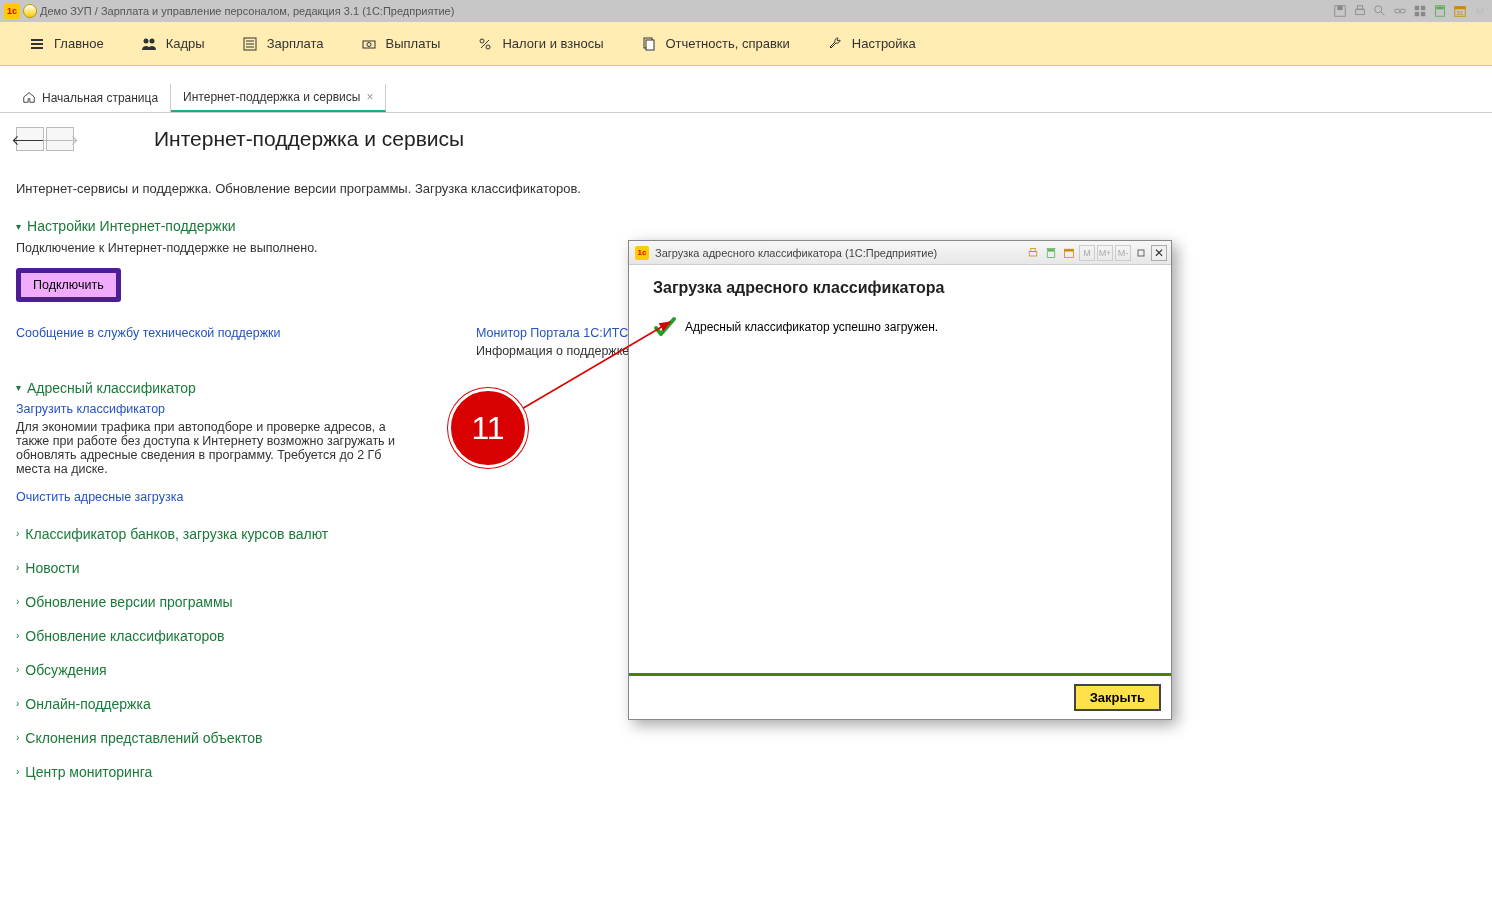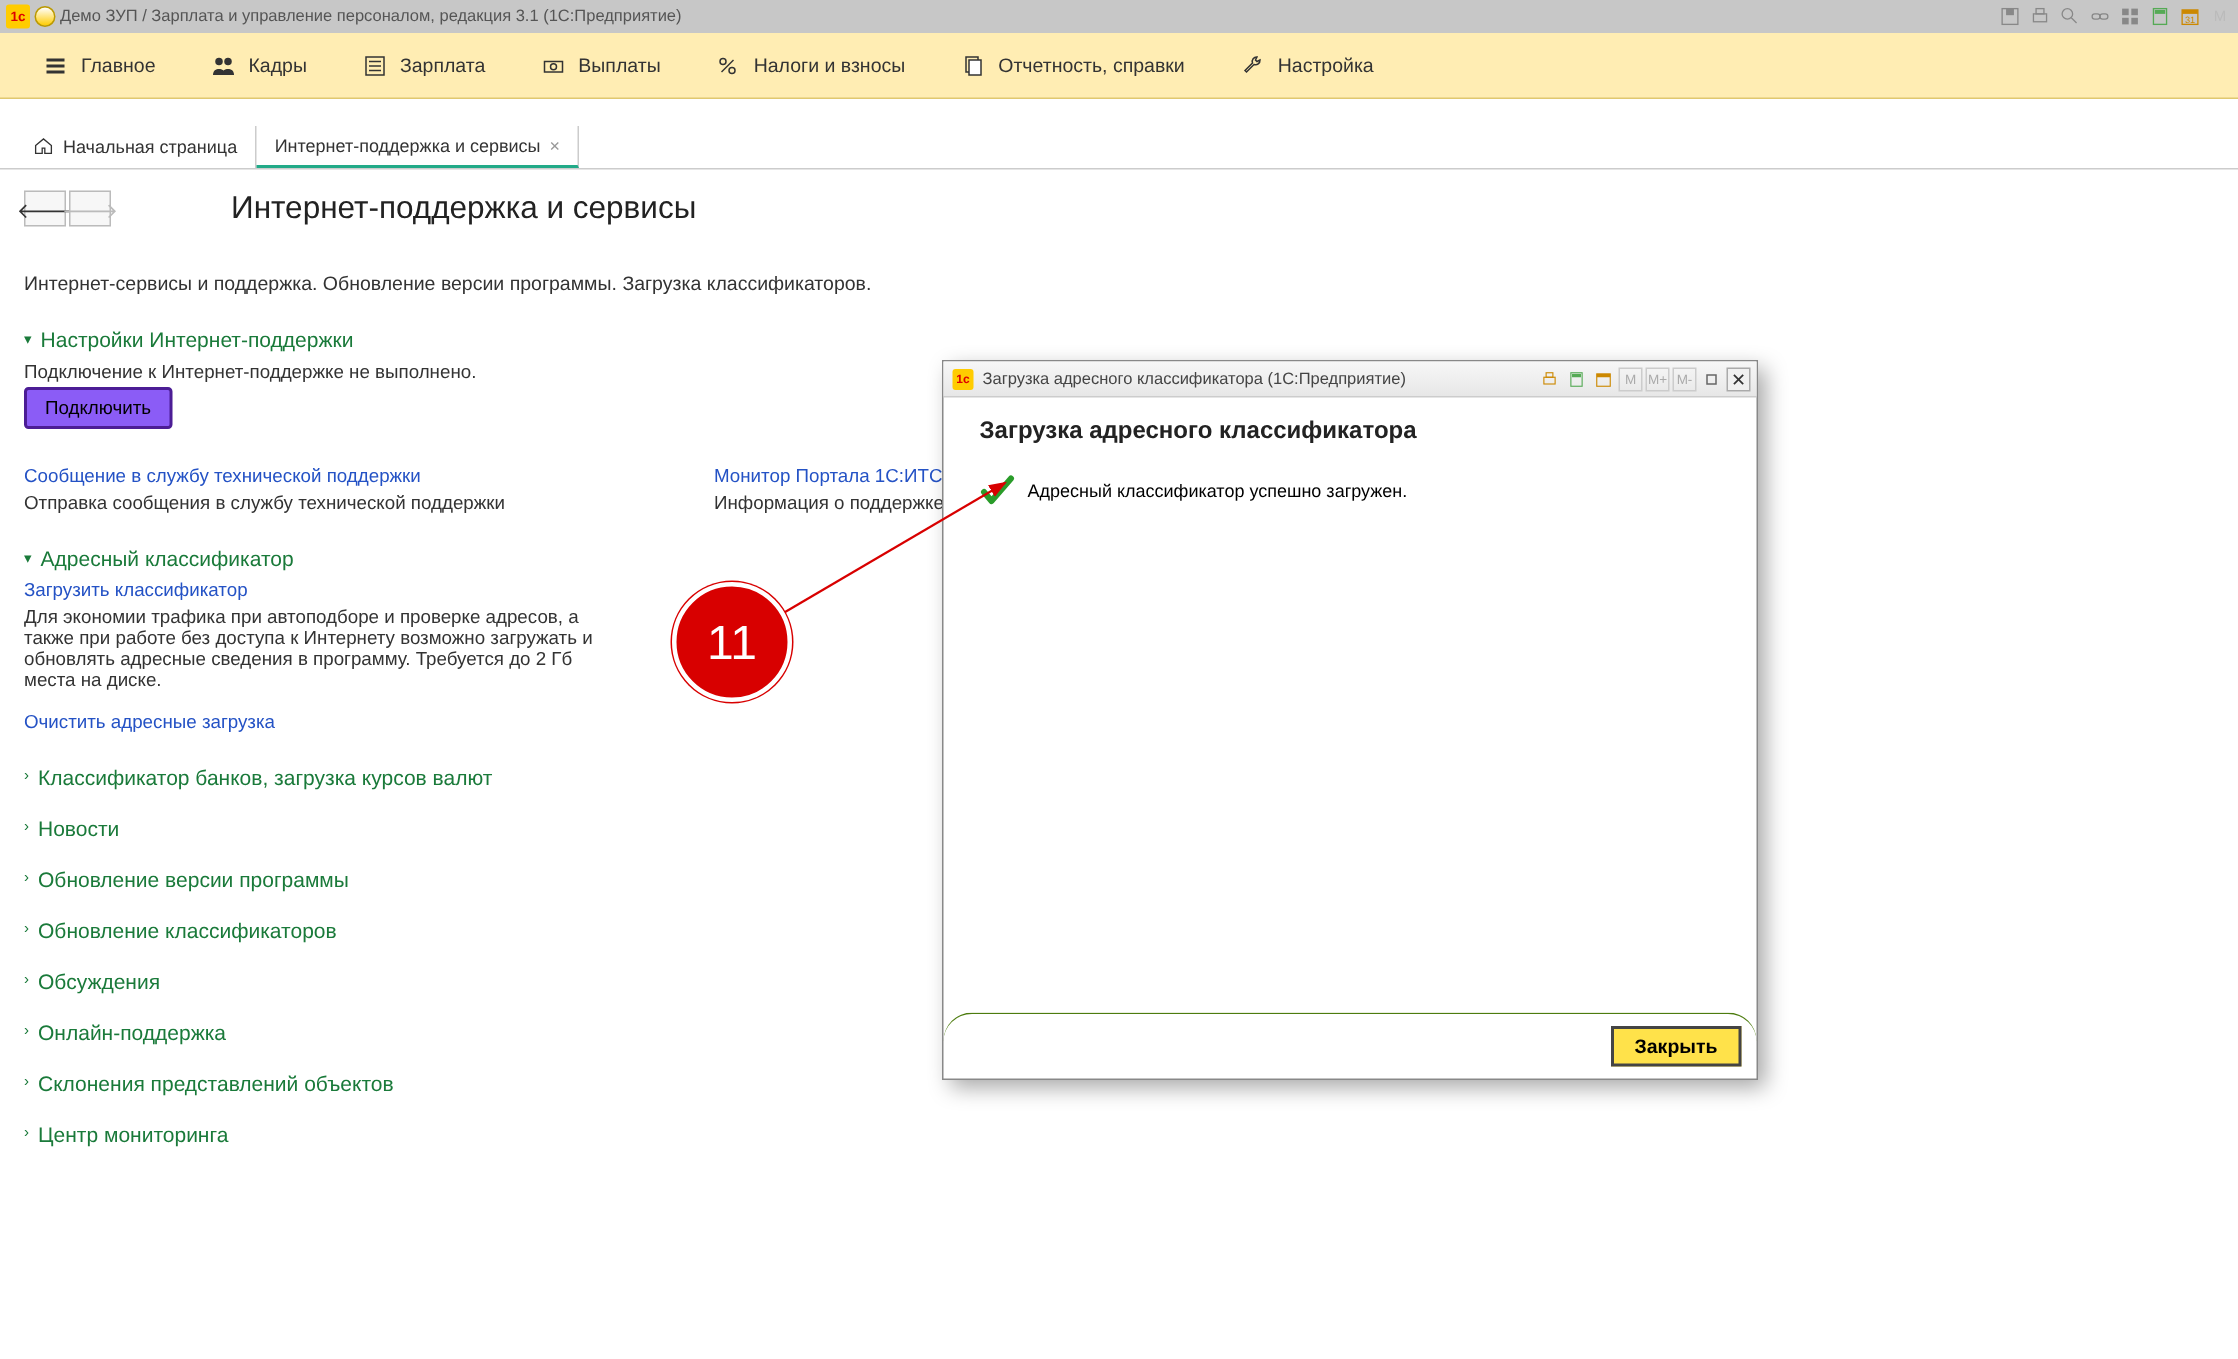--- a/index.html
+++ b/index.html
@@ -90,23 +90,23 @@
   .col { width:420px; }
   .section-expanded, .section-collapsed { margin-bottom:14px; }
   .section-head {
     display:flex; align-items:center; gap:6px;
     color:#1a7a3a; font-size:14px; cursor:pointer;
   }
   .chev { font-size:10px; }
   .section-body { margin-top:6px; }
   .section-body .text { color:#333; font-size:12.5px; line-height:1.4; }
   .btn {
-    border:2px solid #4c1d95; background:#8b5cf6;
+    border:5px solid #4c1d95; background:#f0abfc;
     padding:5px 12px; font-size:12.5px; cursor:pointer;
-    border-radius:3px; 
+    border-radius:3px; margin-top:10px;
   }
   .link { color:#2452c5; cursor:pointer; font-size:12.5px; display:inline-block; }
   .subtext { color:#333; font-size:12.5px; margin-top:4px; }
   .mt-lg { margin-top:22px; }
   .ml-item { margin-top:10px; }
   
   .dialog {
     position:absolute;
     left:628px; top:240px;
     width:544px; height:480px;
@@ -130,22 +130,22 @@
   .dlg-titlebar .right .dic.m { color:#aaa; border:1px solid #ccc; font-size:9px; padding:0 1px;}
   .dlg-titlebar .right .dic.close { border:1px solid #aaa; background:#f0f0f0; color:#333; font-size:12px; cursor:pointer;}
   .dlg-body { flex:1; padding:14px 24px; position:relative;}
   .dlg-heading { font-size:16px; font-weight:bold; color:#222; }
   .dlg-row { display:flex; align-items:center; gap:8px; margin-top:18px; }
   .checkmark {
     width:24px; height:24px;
   }
   .dlg-footer {
     padding:8px 10px;
-    border-top:1px solid #4d7c0f;
-    display:flex; justify-content:flex-end;border-radius:19px;
+    border-top:3px solid #4d7c0f;
+    display:flex; justify-content:flex-end;
   }
   .btn-close {
     border:2px solid #444;
     background:#ffe24a;
     padding:4px 14px; font-weight:bold; font-size:13px;
     cursor:pointer;
   }
   
   .anno-circle {
     position:absolute;
@@ -324,21 +324,20 @@
     <div class="section-head">
       <span class="chev">▾</span>
       <span>Настройки Интернет-поддержки</span>
     </div>
     <div class="section-body">
       <div class="text">Подключение к Интернет-поддержке не выполнено.</div>
       <button class="btn">Подключить</button>
       <div class="columns">
         <div class="col">
           <span class="link">Сообщение в службу технической поддержки</span>
-          <div class="subtext">Отправка сообщения в службу технической поддержки</div>
         </div>
         <div class="col">
           <span class="link">Монитор Портала 1С:ИТС</span>
           <div class="subtext">Информация о поддержке програ</div>
         </div>
       </div>
     </div>
   </div>
 
   <div class="section-expanded mt-lg">

